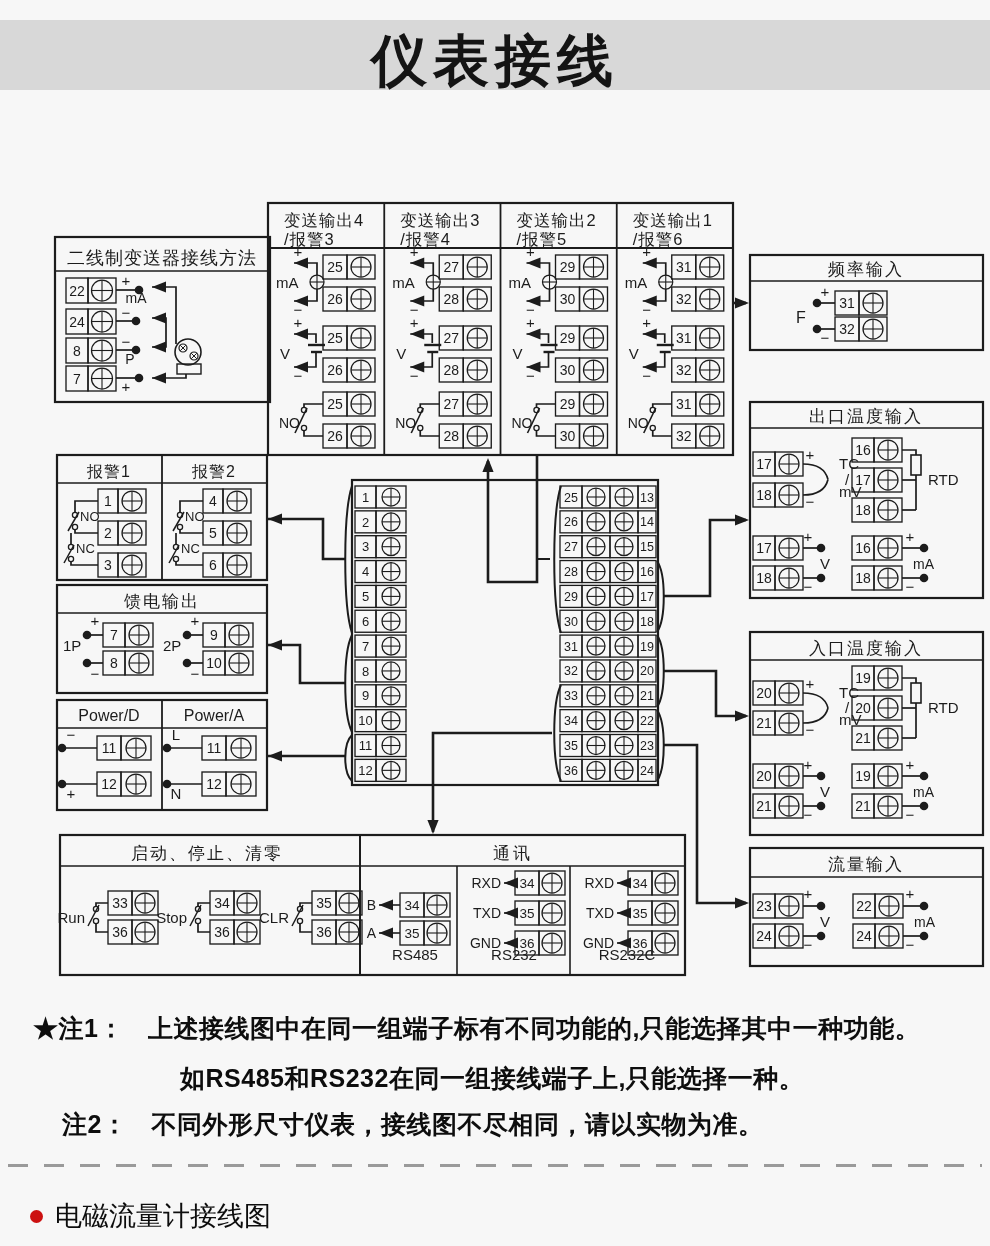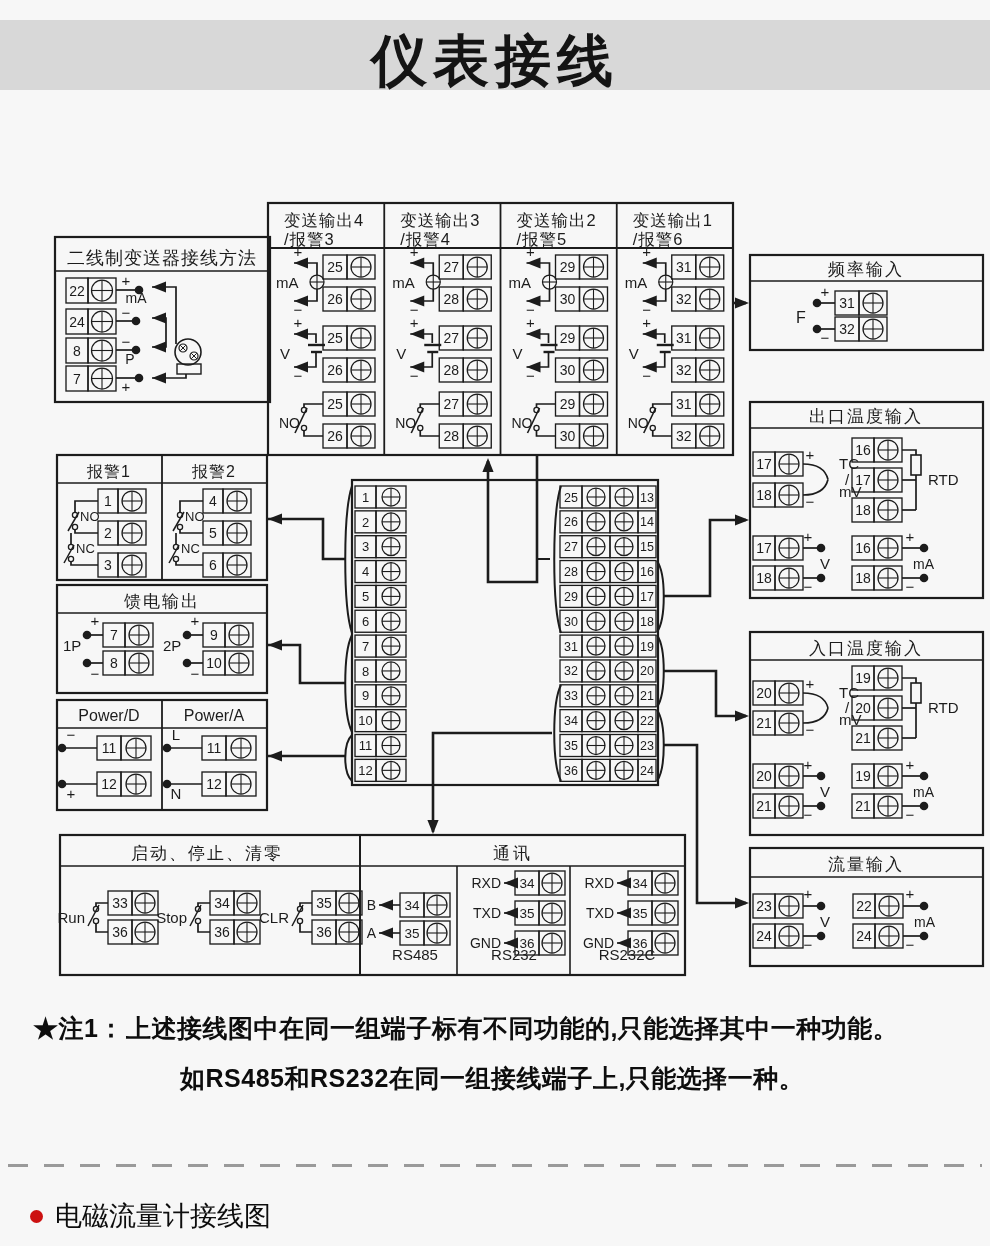--- a/index.html
+++ b/index.html
@@ -4,21 +4,21 @@
 <style>
   html,body{margin:0;padding:0;background:#e9e9e9;}
   .page{position:relative;width:990px;height:1246px;background:#f7f7f7;overflow:hidden;
         font-family:"Liberation Sans",sans-serif;color:#1c1c1c;}
   .band{position:absolute;top:20px;left:0;width:100%;height:70px;background:#d8d8d8;text-align:center;}
   .band h1{margin:4px 0 0;font-size:56px;letter-spacing:6px;font-weight:bold;color:#141414;}
   .band .sub{margin-top:-16px;font-size:20px;color:#2a2a2a;letter-spacing:1px;}
   svg.diagram{position:absolute;top:0;left:0;}
   svg.diagram text{font-family:"Liberation Sans","DejaVu Sans",sans-serif;fill:#1c1c1c;}
   .note{position:absolute;font-size:25px;font-weight:bold;color:#0d0d0d;letter-spacing:0.5px;white-space:nowrap;}
-  .note .lbl{margin-right:2px;}
+  .note .lbl{margin-right:24px;}
   .n1{top:1012px;left:33px;}
   .n2{top:1062px;left:180px;}
   .n3{top:1108px;left:62px;}
   .dashes{position:absolute;top:1164px;left:8px;right:8px;height:3px;
           background:repeating-linear-gradient(90deg,#9a9a9a 0 20px,transparent 20px 36px);}
   .footer{position:absolute;top:1198px;left:30px;display:flex;align-items:center;gap:12px;}
   .bullet{width:13px;height:13px;border-radius:50%;}
   .footer-title{font-size:27px;font-weight:normal;color:#0d0d0d;}
 </style>
 </head>
@@ -1127,20 +1127,23 @@
         <polygon points="749,903 735,897.4 735,908.6" fill="#1c1c1c"></polygon>
       </g>
     </svg>
 
   <div class="note n1">
     <span class="lbl">★注1：</span><span>上述接线图中在同一组端子标有不同功能的,只能选择其中一种功能。</span>
   </div>
   <div class="note n2">
     <span>如RS485和RS232在同一组接线端子上,只能选择一种。</span>
   </div>
+  <div class="note n3">
+    <span class="lbl">注2：</span><span>不同外形尺寸仪表，接线图不尽相同，请以实物为准。</span>
+  </div>
 
   <div class="dashes"></div>
 
   <div class="footer">
     <span class="bullet" style="background: rgb(204, 17, 17);"></span>
     <span class="footer-title">电磁流量计接线图</span>
   </div>
 </div>
 
 </body></html>

